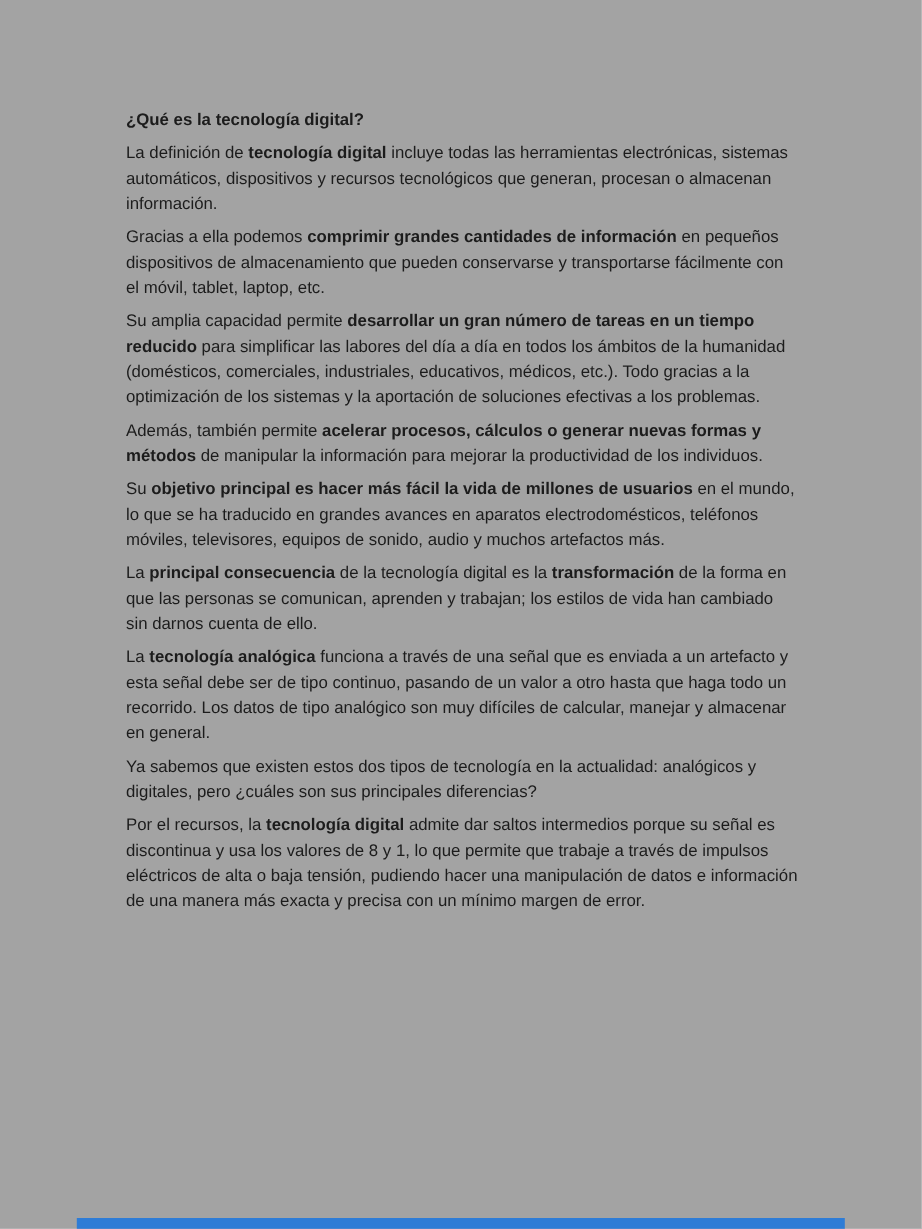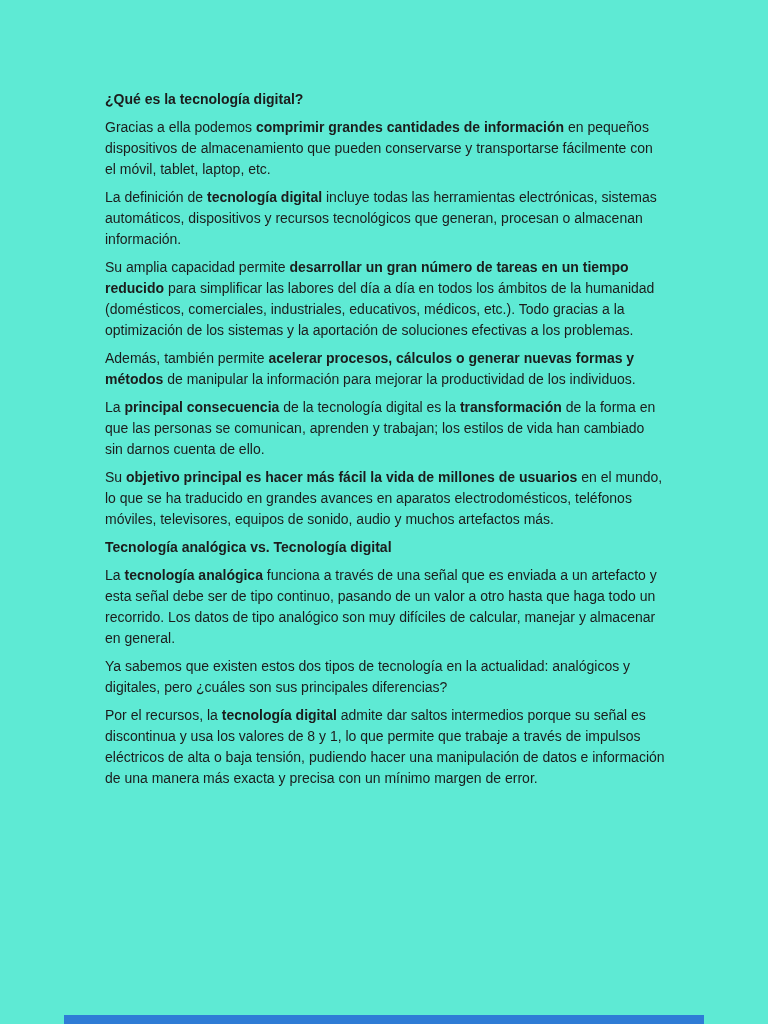--- a/index.html
+++ b/index.html
@@ -43,28 +43,27 @@
     left: 64px;
     bottom: 0;
     width: 640px;
     height: 9px;
     background: #2e7cd6;
   }
 </style>
 </head>
 <body>
 
-<div class="page" style="background: #5eead4;">
+<div class="page" style="background: #a3a3a3;">
   <div class="doc-body" style="color: rgb(28, 28, 28);">
       <h2><b>¿Qué es la tecnología digital?</b></h2>
+      <p><span>La definición de </span><b>tecnología digital</b><span> incluye todas las herramientas electrónicas, sistemas automáticos, dispositivos y recursos tecnológicos que generan, procesan o almacenan información.</span></p>
       <p><span>Gracias a ella podemos </span><b>comprimir grandes cantidades de información</b><span> en pequeños dispositivos de almacenamiento que pueden conservarse y transportarse fácilmente con el móvil, tablet, laptop, etc.</span></p>
-      <p><span>La definición de </span><b>tecnología digital</b><span> incluye todas las herramientas electrónicas, sistemas automáticos, dispositivos y recursos tecnológicos que generan, procesan o almacenan información.</span></p>
       <p><span>Su amplia capacidad permite </span><b>desarrollar un gran número de tareas en un tiempo reducido</b><span> para simplificar las labores del día a día en todos los ámbitos de la humanidad (domésticos, comerciales, industriales, educativos, médicos, etc.). Todo gracias a la optimización de los sistemas y la aportación de soluciones efectivas a los problemas.</span></p>
       <p><span>Además, también permite </span><b>acelerar procesos, cálculos o generar nuevas formas y métodos</b><span> de manipular la información para mejorar la productividad de los individuos.</span></p>
+      <p><span>Su </span><b>objetivo principal es hacer más fácil la vida de millones de usuarios</b><span> en el mundo, lo que se ha traducido en grandes avances en aparatos electrodomésticos, teléfonos móviles, televisores, equipos de sonido, audio y muchos artefactos más.</span></p>
       <p><span>La </span><b>principal consecuencia</b><span> de la tecnología digital es la </span><b>transformación</b><span> de la forma en que las personas se comunican, aprenden y trabajan; los estilos de vida han cambiado sin darnos cuenta de ello.</span></p>
-      <p><span>Su </span><b>objetivo principal es hacer más fácil la vida de millones de usuarios</b><span> en el mundo, lo que se ha traducido en grandes avances en aparatos electrodomésticos, teléfonos móviles, televisores, equipos de sonido, audio y muchos artefactos más.</span></p>
-      <h2><b>Tecnología analógica vs. Tecnología digital</b></h2>
       <p><span>La </span><b>tecnología analógica</b><span> funciona a través de una señal que es enviada a un artefacto y esta señal debe ser de tipo continuo, pasando de un valor a otro hasta que haga todo un recorrido. Los datos de tipo analógico son muy difíciles de calcular, manejar y almacenar en general.</span></p>
       <p><span>Ya sabemos que existen estos dos tipos de tecnología en la actualidad: analógicos y digitales, pero ¿cuáles son sus principales diferencias?</span></p>
       <p><span>Por el recursos, la </span><b>tecnología digital</b><span> admite dar saltos intermedios porque su señal es discontinua y usa los valores de 8 y 1, lo que permite que trabaje a través de impulsos eléctricos de alta o baja tensión, pudiendo hacer una manipulación de datos e información de una manera más exacta y precisa con un mínimo margen de error.</span></p>
     </div>
   <div class="bottom-bar" style="background: rgb(46, 124, 214);"></div>
 </div>
 
 </body></html>

